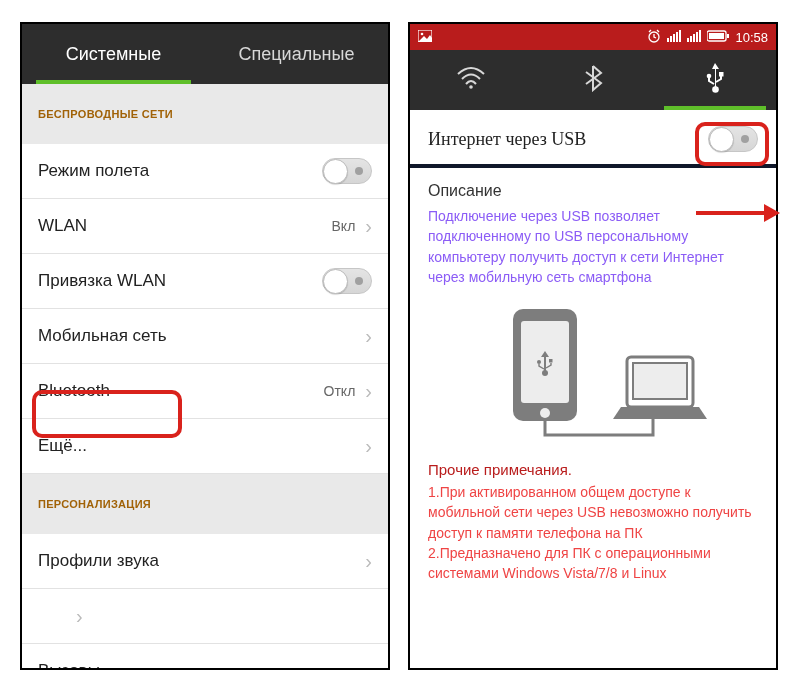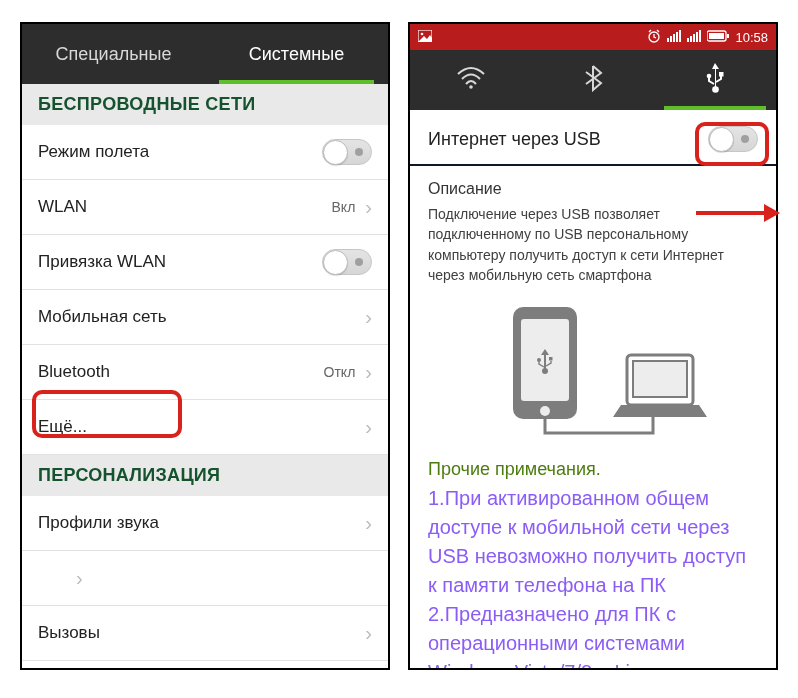--- a/index.html
+++ b/index.html
@@ -36,24 +36,24 @@
   .tab.active { color: #fff; }
   .tab.active::after {
     content: "";
     position: absolute;
     left: 14px; right: 14px; bottom: 0;
     height: 4px;
     background: #5fbf2a;
   }
   .section-header {
     background: #e9e9e9;
-    color: #14532d;
-    font-size: 18px;
+    color: #a16207;
+    font-size: 11px;
     font-weight: bold;
-    padding: 10px 16px;
+    padding: 24px 16px;
     letter-spacing: .3px;
   }
   .row {
     display: flex;
     align-items: center;
     justify-content: space-between;
     height: 55px;
     padding: 0 16px;
     border-bottom: 1px solid #e2e2e2;
     font-size: 17px;
@@ -128,61 +128,62 @@
     position: absolute;
     left: 10px; right: 10px; bottom: 0;
     height: 4px;
     background: #5fbf2a;
   }
   .usb-row {
     display: flex;
     align-items: center;
     justify-content: space-between;
     padding: 16px 18px 12px 18px;
-    border-bottom: 2px solid #0f172a;
+    border-bottom: 4px solid #0f172a;
     font-size: 18px;
     color: #222;
+    font-family: Liberation Serif, serif;
   }
   .desc-block {
     padding: 14px 24px 0 18px;
   }
   .desc-title { font-size: 16px; color: #333; margin-bottom: 6px; }
-  .desc-text { font-size: 14px; color: #404040; line-height: 1.45; }
+  .desc-text { font-size: 14px; color: #8b5cf6; line-height: 1.45; }
   .illus {
     height: 170px;
     display: flex;
     align-items: center;
     justify-content: center;
     padding: 10px 0;
   }
   .illus svg { display: block; }
   .notes-block { padding: 4px 18px 14px 18px; }
-  .notes-title { font-size: 18px; color: #4d7c0f; margin-bottom: 4px; }
-  .notes-text { font-size: 20px; color: #8b5cf6; line-height: 1.45; }
+  .notes-title { font-size: 15px; color: #b91c1c; margin-bottom: 4px; }
+  .notes-text { font-size: 14px; color: #ef4444; line-height: 1.45; }
   
   .hl-usb-toggle { left: 695px; top: 122px; width: 74px; height: 44px; }
   
   .red-arrow {
     position: absolute;
     left: 694px; top: 202px;
     width: 88px; height: 22px;
     pointer-events: none;
   }
 </style>
 </head>
 <body>
 
 <div class="frame phone-left">
 
   <div class="tabs-bar">
+    <div class="tab active">
+      <span>Системные</span>
+    </div>
     <div class="tab">
       <span>Специальные</span>
-    </div>
-    <div class="tab active">
-      <span>Системные</span>
     </div>
   </div>
 
   <div class="section-header">БЕСПРОВОДНЫЕ СЕТИ</div>
 
   <div class="row">
     <span>Режим полета</span>
     <span class="right">
       <span class="toggle">
           <span class="dot"></span>

